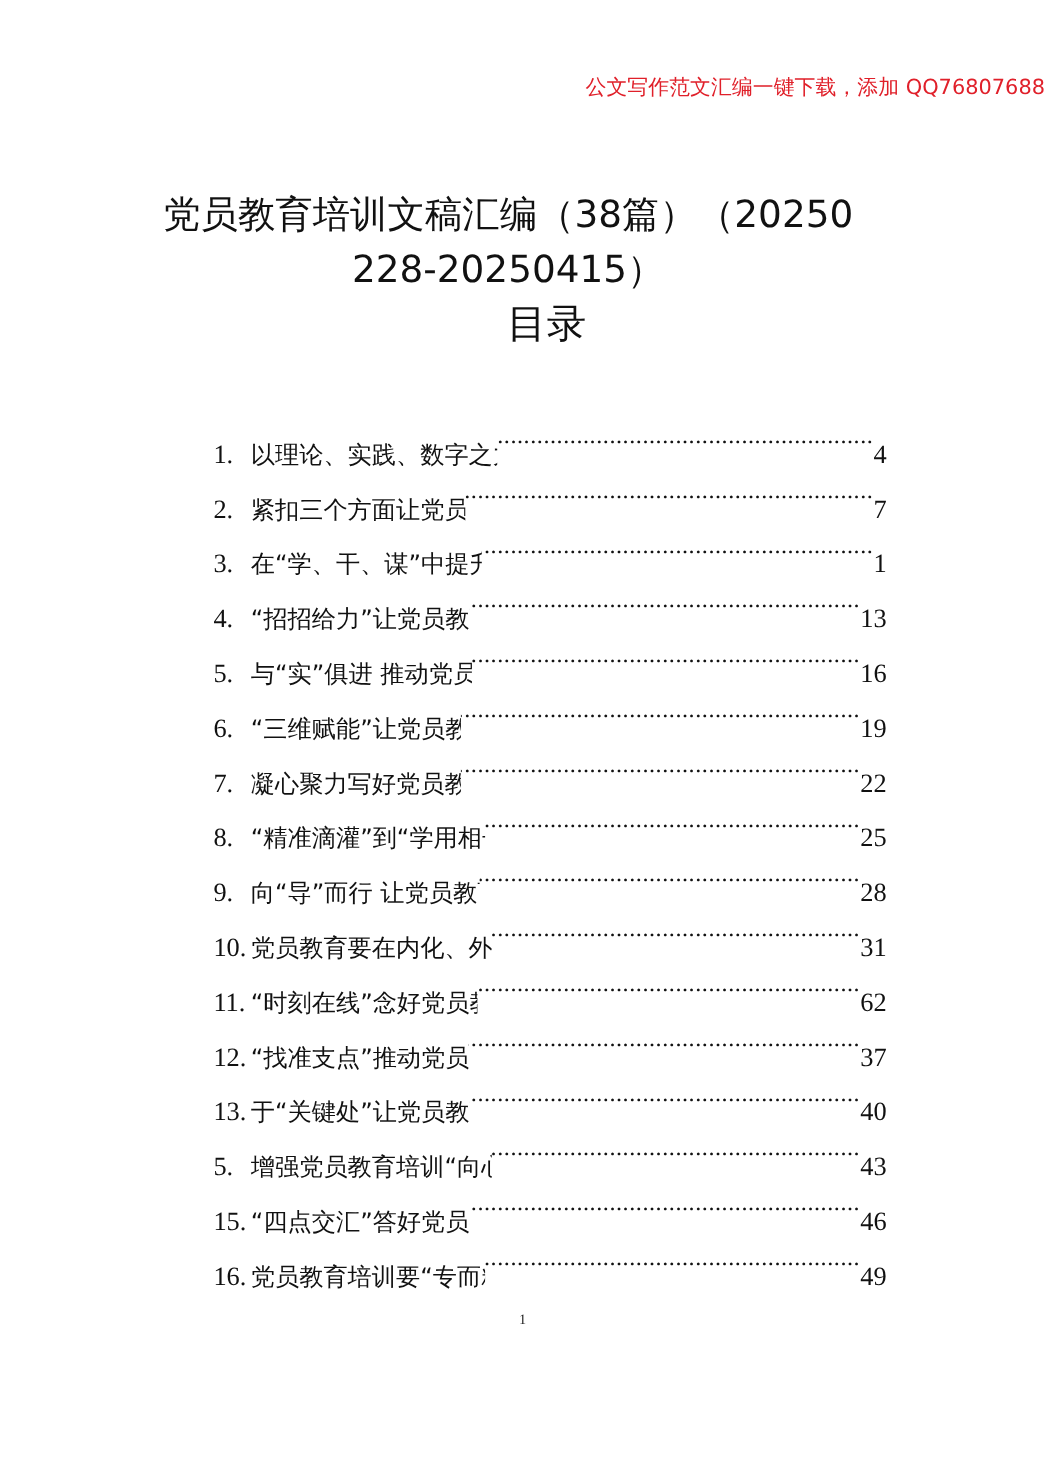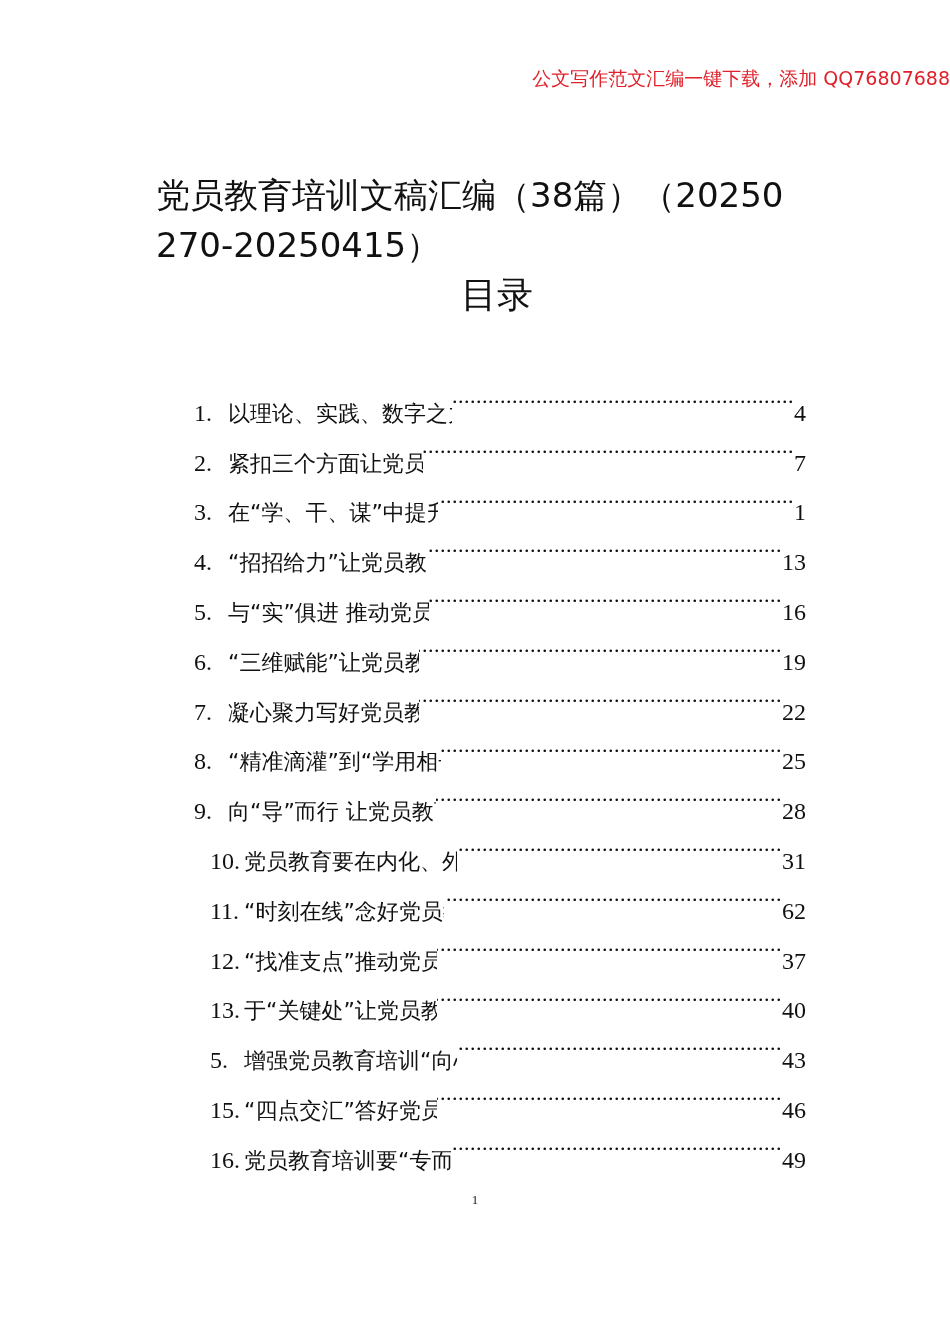--- a/index.html
+++ b/index.html
@@ -22,23 +22,23 @@
       width: 950px;
       text-align: right;
       font-family: "DejaVu Sans", "Liberation Sans", sans-serif;
       font-size: 19px;
       color: #e0202a;
       letter-spacing: 0px;
     }
     .title {
       position: absolute;
       top: 170px;
-      left: 156px;
+      left: 127px;
       width: 670px;
-      text-align: left;
+      text-align: center;
       font-family: "DejaVu Sans", "Liberation Sans", sans-serif;
       font-size: 34px;
       line-height: 50px;
       color: #111111;
     }
     .toc-heading {
       position: absolute;
       top: 270px;
       left: 0;
       width: 950px;
@@ -68,21 +68,20 @@
       white-space: nowrap;
     }
     .toc-num {
       font-family: "Liberation Serif", "DejaVu Serif", serif;
       font-size: 24px;
       flex: 0 0 auto;
       min-width: 34px;
     }
     .toc-num.wide {
       min-width: 34px;
-      margin-left: 16px;
     }
     .toc-text {
       font-family: "DejaVu Sans", "Liberation Sans", sans-serif;
       font-size: 22px;
       flex: 0 1 auto;
       overflow: hidden;
     }
     .toc-dots {
       flex: 1 1 auto;
       overflow: hidden;
@@ -113,21 +112,21 @@
       color: #222222;
     }
   </style>
 </head>
 <body>
 
 <div class="watermark">公文写作范文汇编一键下载，添加 QQ76807688</div>
 
 <div class="title">
   <div>党员教育培训文稿汇编（38篇）（20250</div>
-  <div>270-20250415）</div>
+  <div>228-20250415）</div>
 </div>
 
 <div class="toc-heading">目录</div>
 
 <ul class="toc">
   <li class="toc-item">
     <span class="toc-num">1.</span>
     <span class="toc-text">以理论、实践、数字之力开辟党员教育新境界</span>
     <span class="toc-dots"></span>
     <span class="toc-page">4</span>

